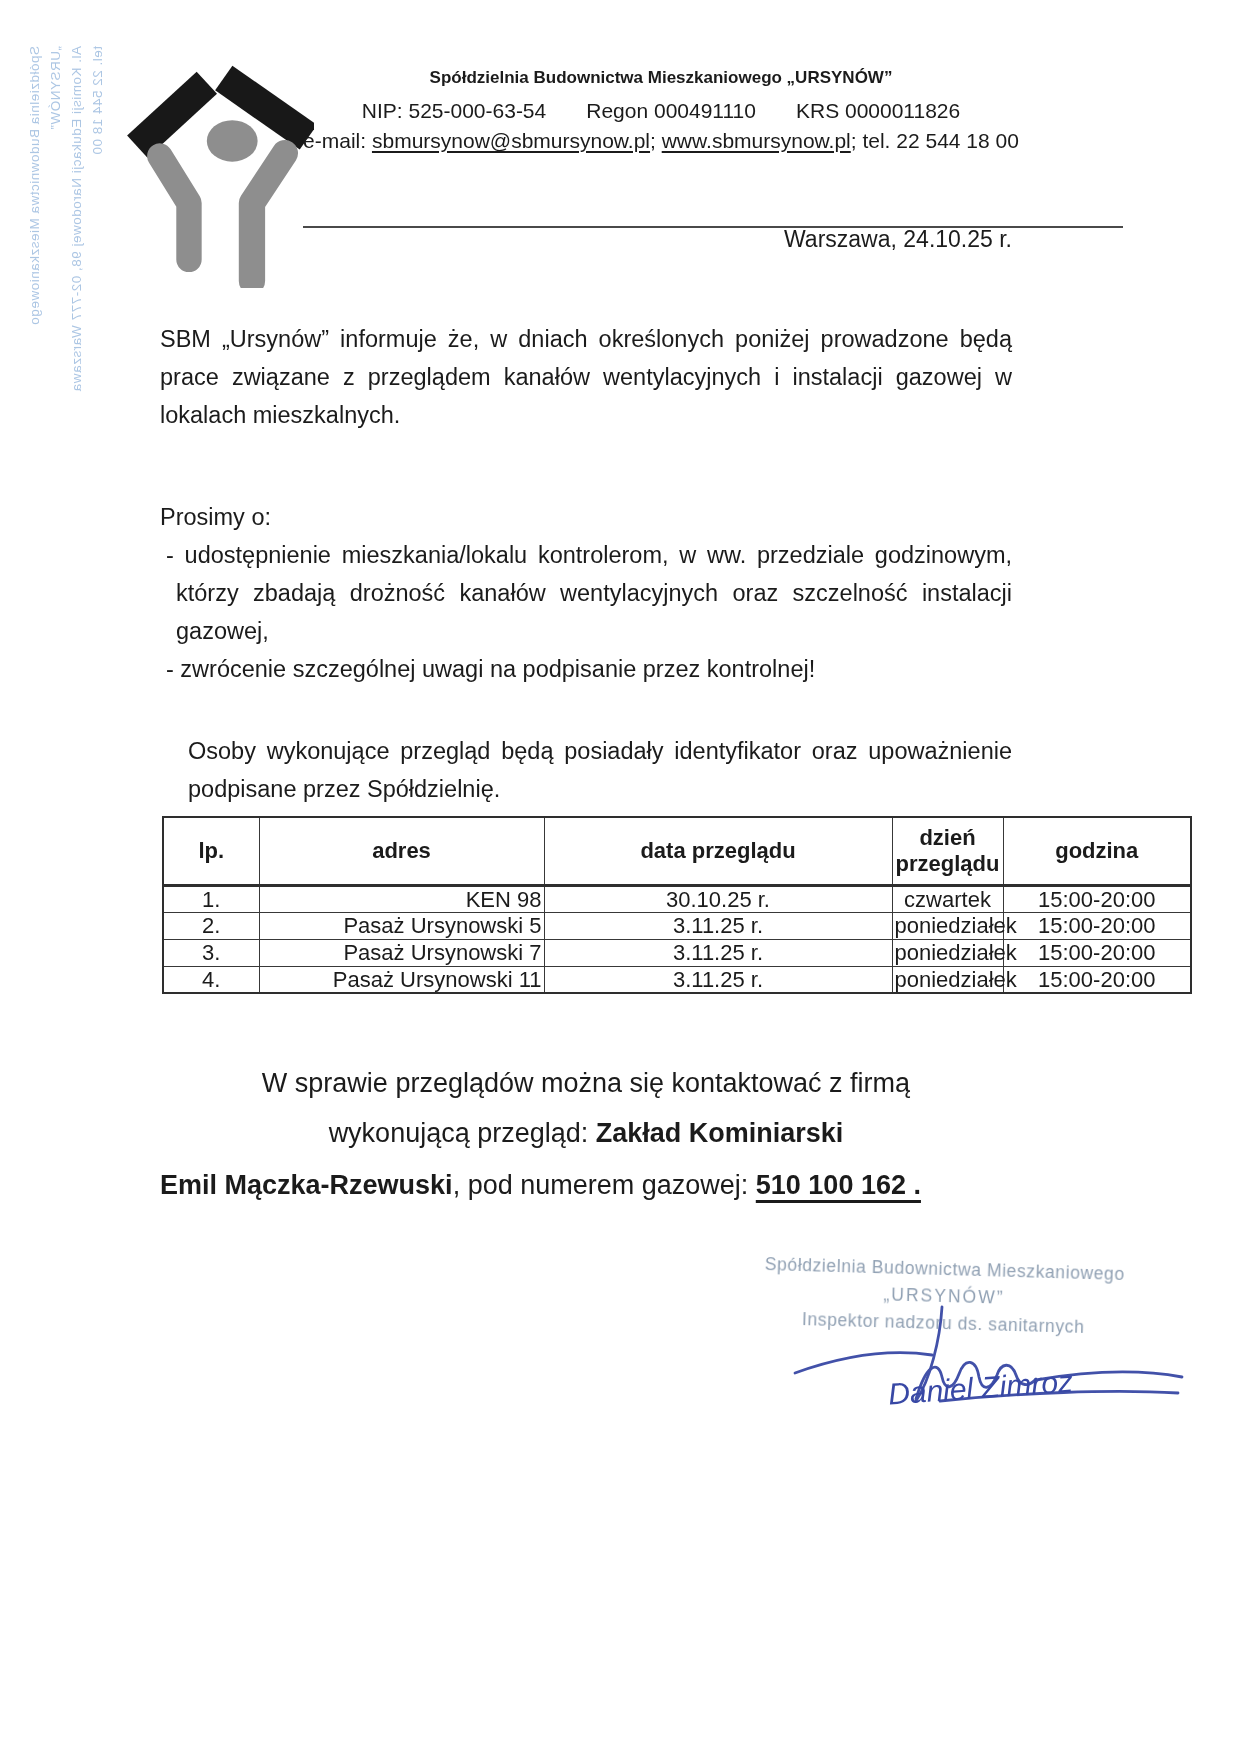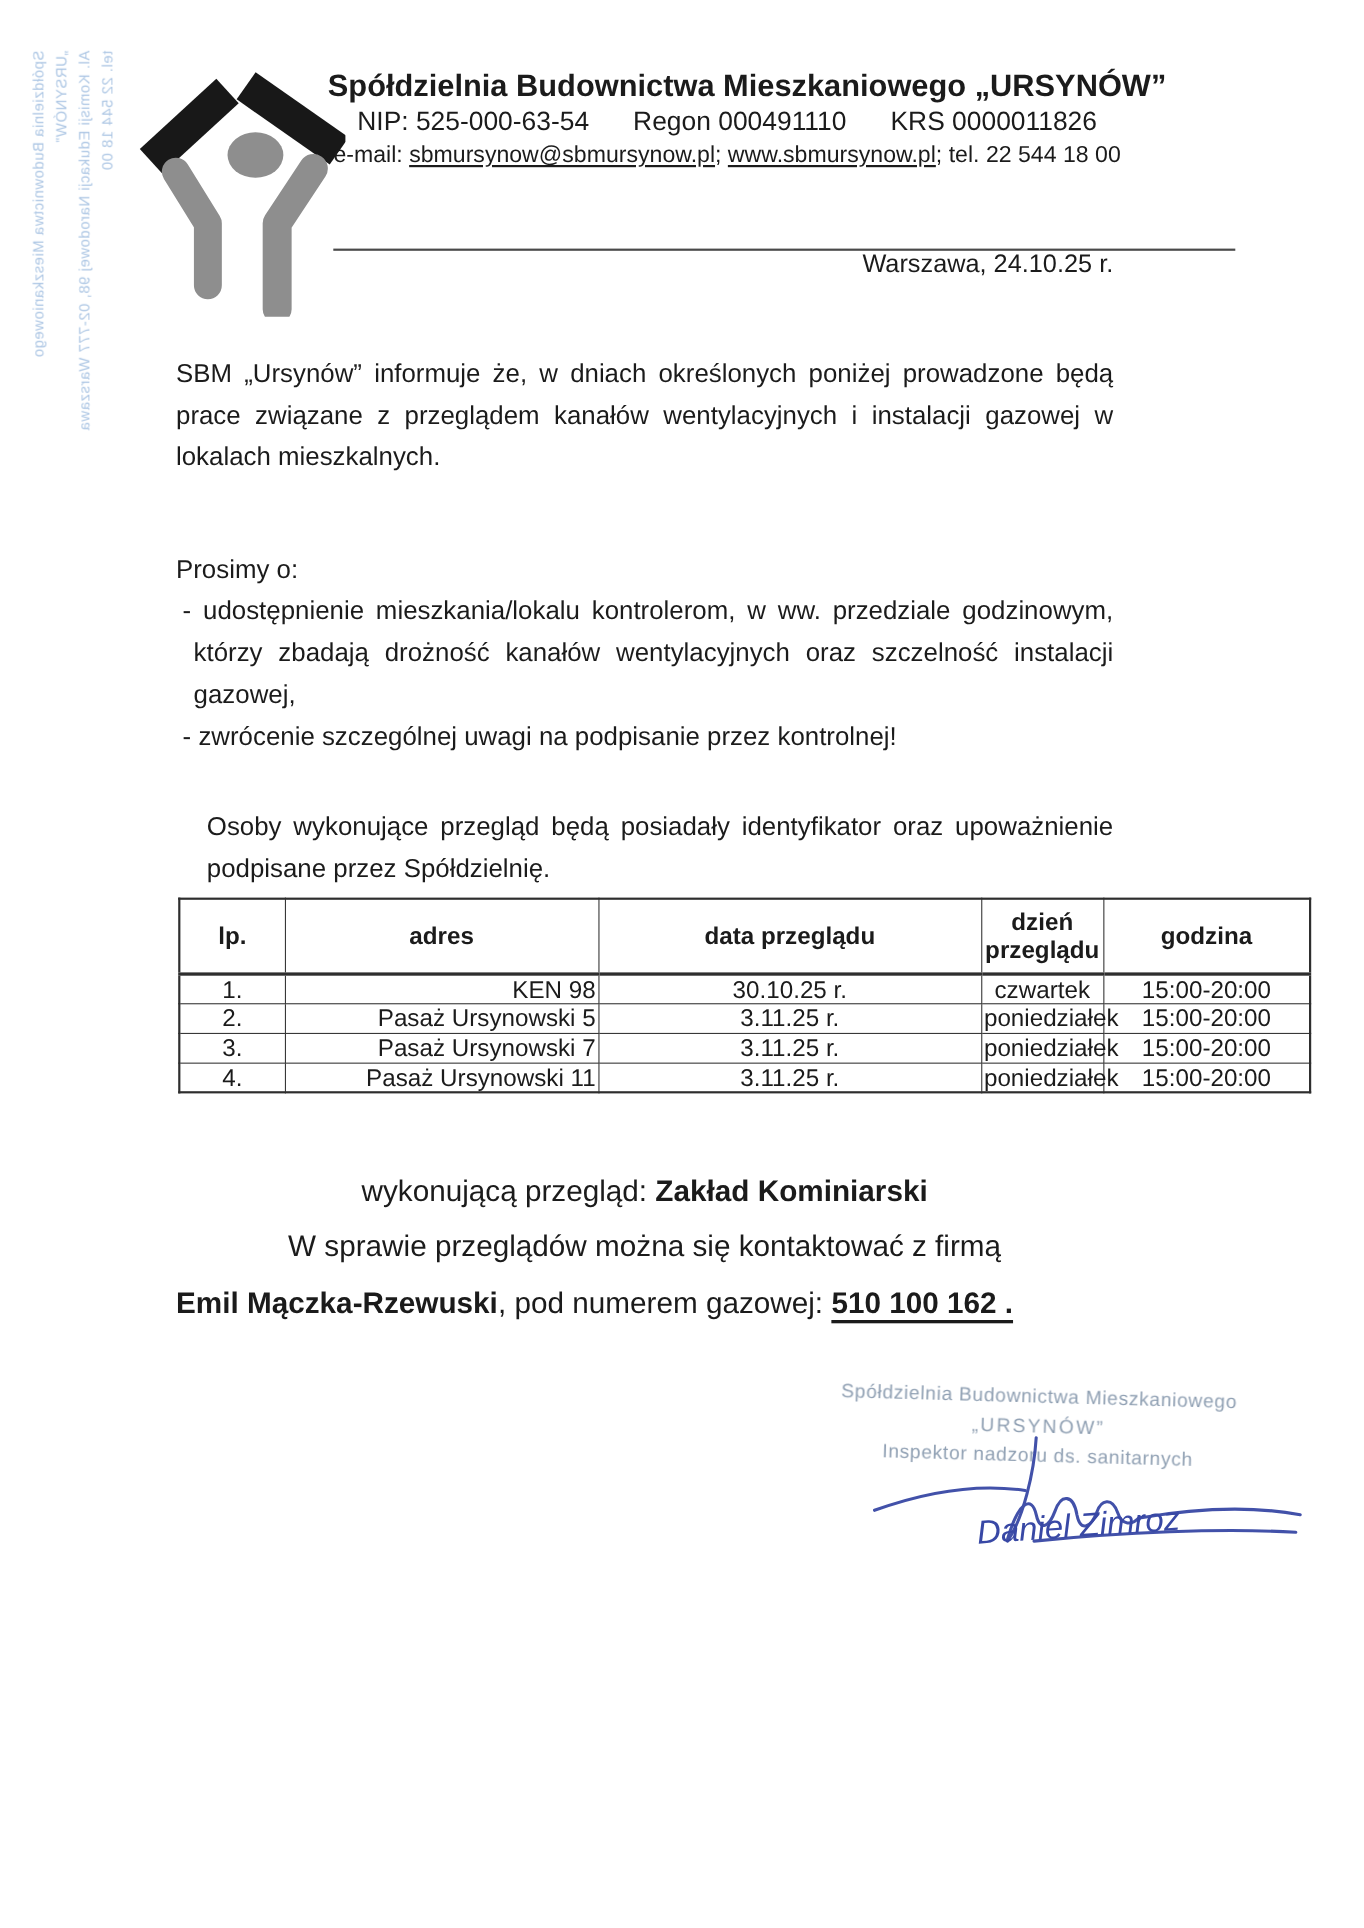--- a/index.html
+++ b/index.html
@@ -16,23 +16,23 @@
     color: #5b8ec9; opacity: 0.5; filter: blur(0.4px);
     font-size: 13.5px; line-height: 21px; letter-spacing: 0.5px;
   }
   #side-stamp .mirror { transform: scaleX(-1); }
 
   
   #logo { position: absolute; left: 126px; top: 56px; width: 188px; height: 232px; }
 
   
   #letterhead { position: absolute; left: 298px; top: 60px; width: 726px; text-align: center; }
-  #letterhead .org-name { font-size: 28px; font-weight: bold; line-height: 35px; white-space: nowrap; }
+  #letterhead .org-name { font-size: 17px; font-weight: bold; line-height: 35px; white-space: nowrap; }
   #letterhead .addr { font-size: 23px; line-height: 31px; }
-  #letterhead .ids { font-size: 24px; line-height: 31px; }
+  #letterhead .ids { font-size: 21px; line-height: 31px; }
   #letterhead .ids span { margin: 0 20px; }
   #letterhead .contact-line { font-size: 21px; line-height: 30px; }
   .u { text-decoration: underline; text-underline-offset: 3px; }
 
   #rule { position: absolute; left: 303px; top: 226px; width: 820px; border-top: 2px solid #4a4a4a; }
 
   #date-line { position: absolute; left: 710px; top: 226px; width: 302px; text-align: right; font-size: 23px; }
 
   
   #body-text { position: absolute; left: 160px; top: 320px; width: 852px; font-size: 23.5px; line-height: 38px; text-align: justify; }
@@ -155,22 +155,22 @@
         <td>4.</td>
         <td class="addr-cell">Pasaż Ursynowski 11</td>
         <td>3.11.25 r.</td>
         <td>poniedziałek</td>
         <td>15:00-20:00</td>
       </tr>
     </tbody>
   </table>
 
   <div id="contact-center">
+    <div>W sprawie przeglądów można się kontaktować z firmą</div>
     <div><span>wykonującą przegląd: </span><span class="b">Zakład Kominiarski</span></div>
-    <div>W sprawie przeglądów można się kontaktować z firmą</div>
   </div>
   <div id="contact-last"><span class="b">Emil Mączka-Rzewuski</span><span>, pod numerem gazowej: </span><span class="phone-u">510 100 162 .</span></div>
 
   <div id="stamp-block">
     <div>Spółdzielnia Budownictwa Mieszkaniowego</div>
     <div class="stamp-org2">„URSYNÓW”</div>
     <div>Inspektor nadzoru ds. sanitarnych</div>
   </div>
 
   <div id="signature">

